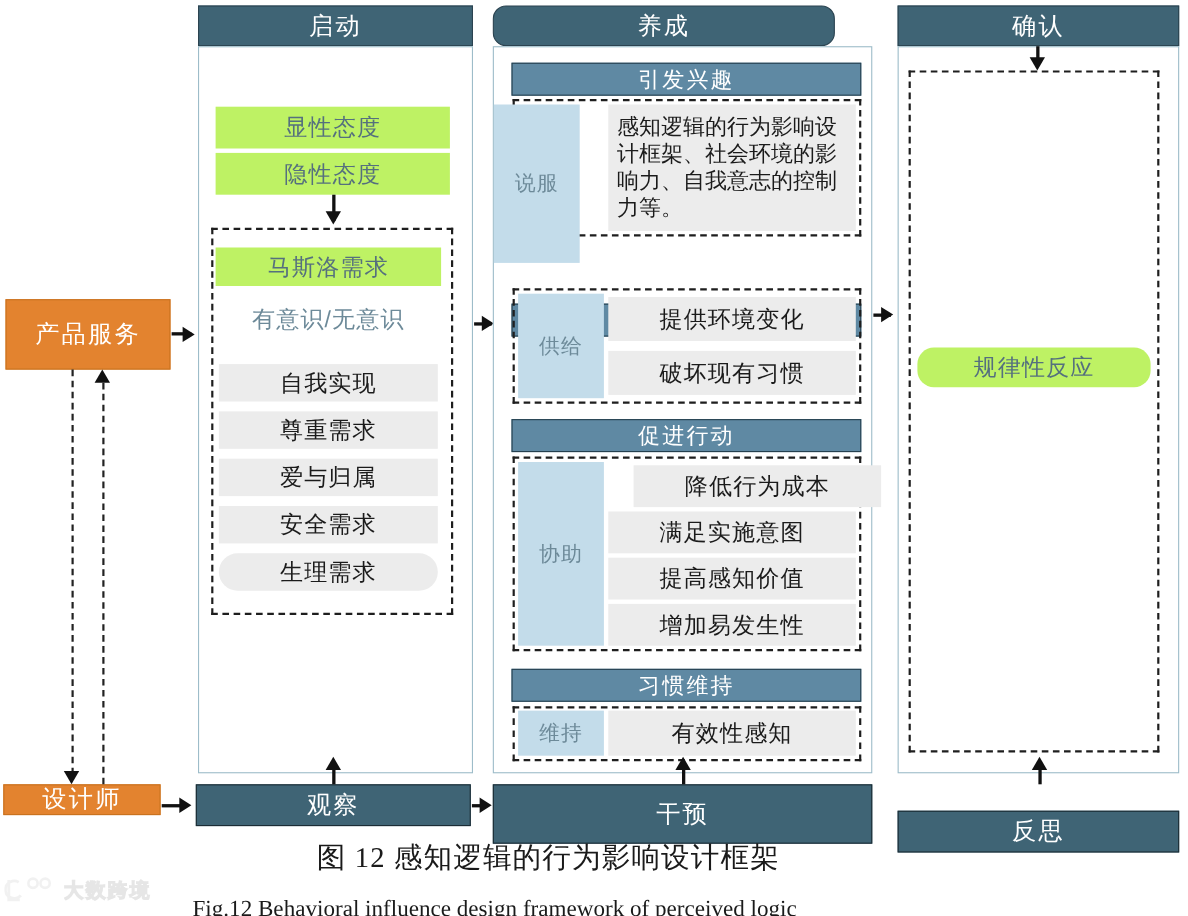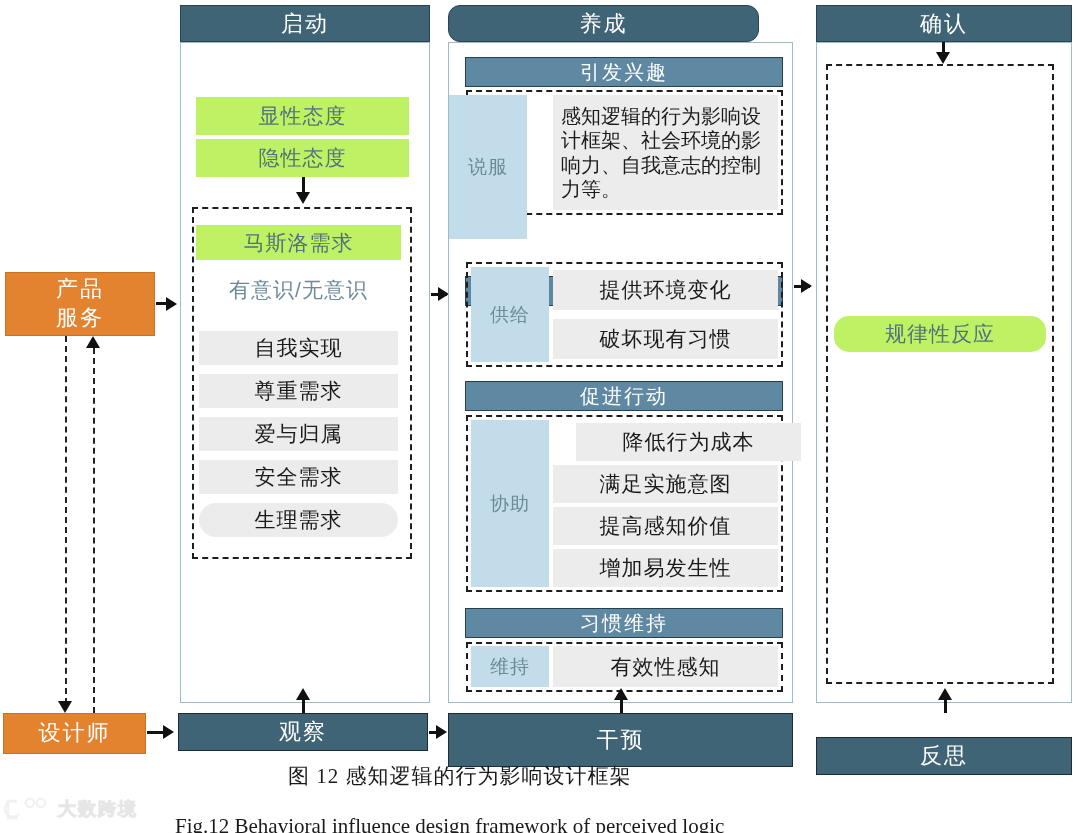--- a/index.html
+++ b/index.html
@@ -11,21 +11,21 @@
   
   .col-head{background:#3f6475;border:1px solid #2b4350;color:#ffffff;
             display:flex;align-items:center;justify-content:center;
             font-size:22px;letter-spacing:2px;}
   .col-body{background:#ffffff;border:1px solid #9dbcc9;}
   .bottom-bar{background:#3f6475;border:1.5px solid #1b2c35;color:#ffffff;
               display:flex;align-items:center;justify-content:center;
               font-size:22px;letter-spacing:2px;}
   .orange{background:#e3832f;border:1px solid #c9721f;color:#ffffff;
           display:flex;align-items:center;justify-content:center;
-          flex-direction:column;font-size:22px;letter-spacing:2px;line-height:1.3;}
+          flex-direction:row;font-size:22px;letter-spacing:2px;line-height:1.3;}
 
   .lightblue{background:#bef264;color:#55707e;display:flex;align-items:center;
              justify-content:center;font-size:21px;letter-spacing:1px;}
   .paleblue{background:#c3dcea;color:#6d8a99;display:flex;align-items:center;
             justify-content:center;font-size:19px;letter-spacing:1px;}
   .greybox{background:#ececec;color:#1b1b1b;display:flex;align-items:center;
            justify-content:center;font-size:21px;letter-spacing:1px;}
   .whitebox{background:#ffffff;color:#6d8a99;display:flex;align-items:center;
             justify-content:center;font-size:21px;letter-spacing:1px;}
   .midhead{background:#5f89a3;border:1px solid #25404f;color:#ffffff;
@@ -40,37 +40,37 @@
   .aline{background:#111;position:absolute;}
   .ahead{position:absolute;width:0;height:0;}
   .ahead.right{border-left:11px solid #111;border-top:7px solid transparent;border-bottom:7px solid transparent;}
   .ahead.down{border-top:12px solid #111;border-left:7px solid transparent;border-right:7px solid transparent;}
   .ahead.up{border-bottom:12px solid #111;border-left:7px solid transparent;border-right:7px solid transparent;}
   .dashline-v{border-left:2.5px dashed #222;position:absolute;}
 
   
   .cap{font-family:"Liberation Serif","DejaVu Serif",serif;color:#1a1a1a;
        white-space:nowrap;}
-  .cap-cn{font-size:21px;letter-spacing:1px;}
+  .cap-cn{font-size:26px;letter-spacing:1px;}
   .cap-en{font-size:21px;}
 
   
   .wm{display:flex;align-items:center;gap:8px;opacity:.55;}
   .wm-text{font-size:18px;color:#e2e2e2;font-weight:bold;letter-spacing:2px;
            -webkit-text-stroke:1px #d2d2d2;}
 </style>
 </head>
 <body>
 
 <div class="abs orange" style="left:5px;top:272px;width:150px;height:64px;">
   <span>产品</span>
   <span>服务</span>
 </div>
 
-<div class="abs orange" style="left:3px;top:713px;width:143px;height:41px;font-size:22px;">
+<div class="abs orange" style="left:3px;top:713px;width:143px;height:28px;font-size:22px;">
   <span>设计师</span>
 </div>
 
 <div class="dashline-v" style="left:65px;top:336px;height:368px;"></div>
 <div class="ahead down" style="left:58px;top:701px;"></div>
 
 <div class="dashline-v" style="left:93px;top:348px;height:365px;"></div>
 <div class="ahead up" style="left:86px;top:336px;"></div>
 
 <div class="aline" style="left:156px;top:302px;width:18px;height:2.5px;"></div>

